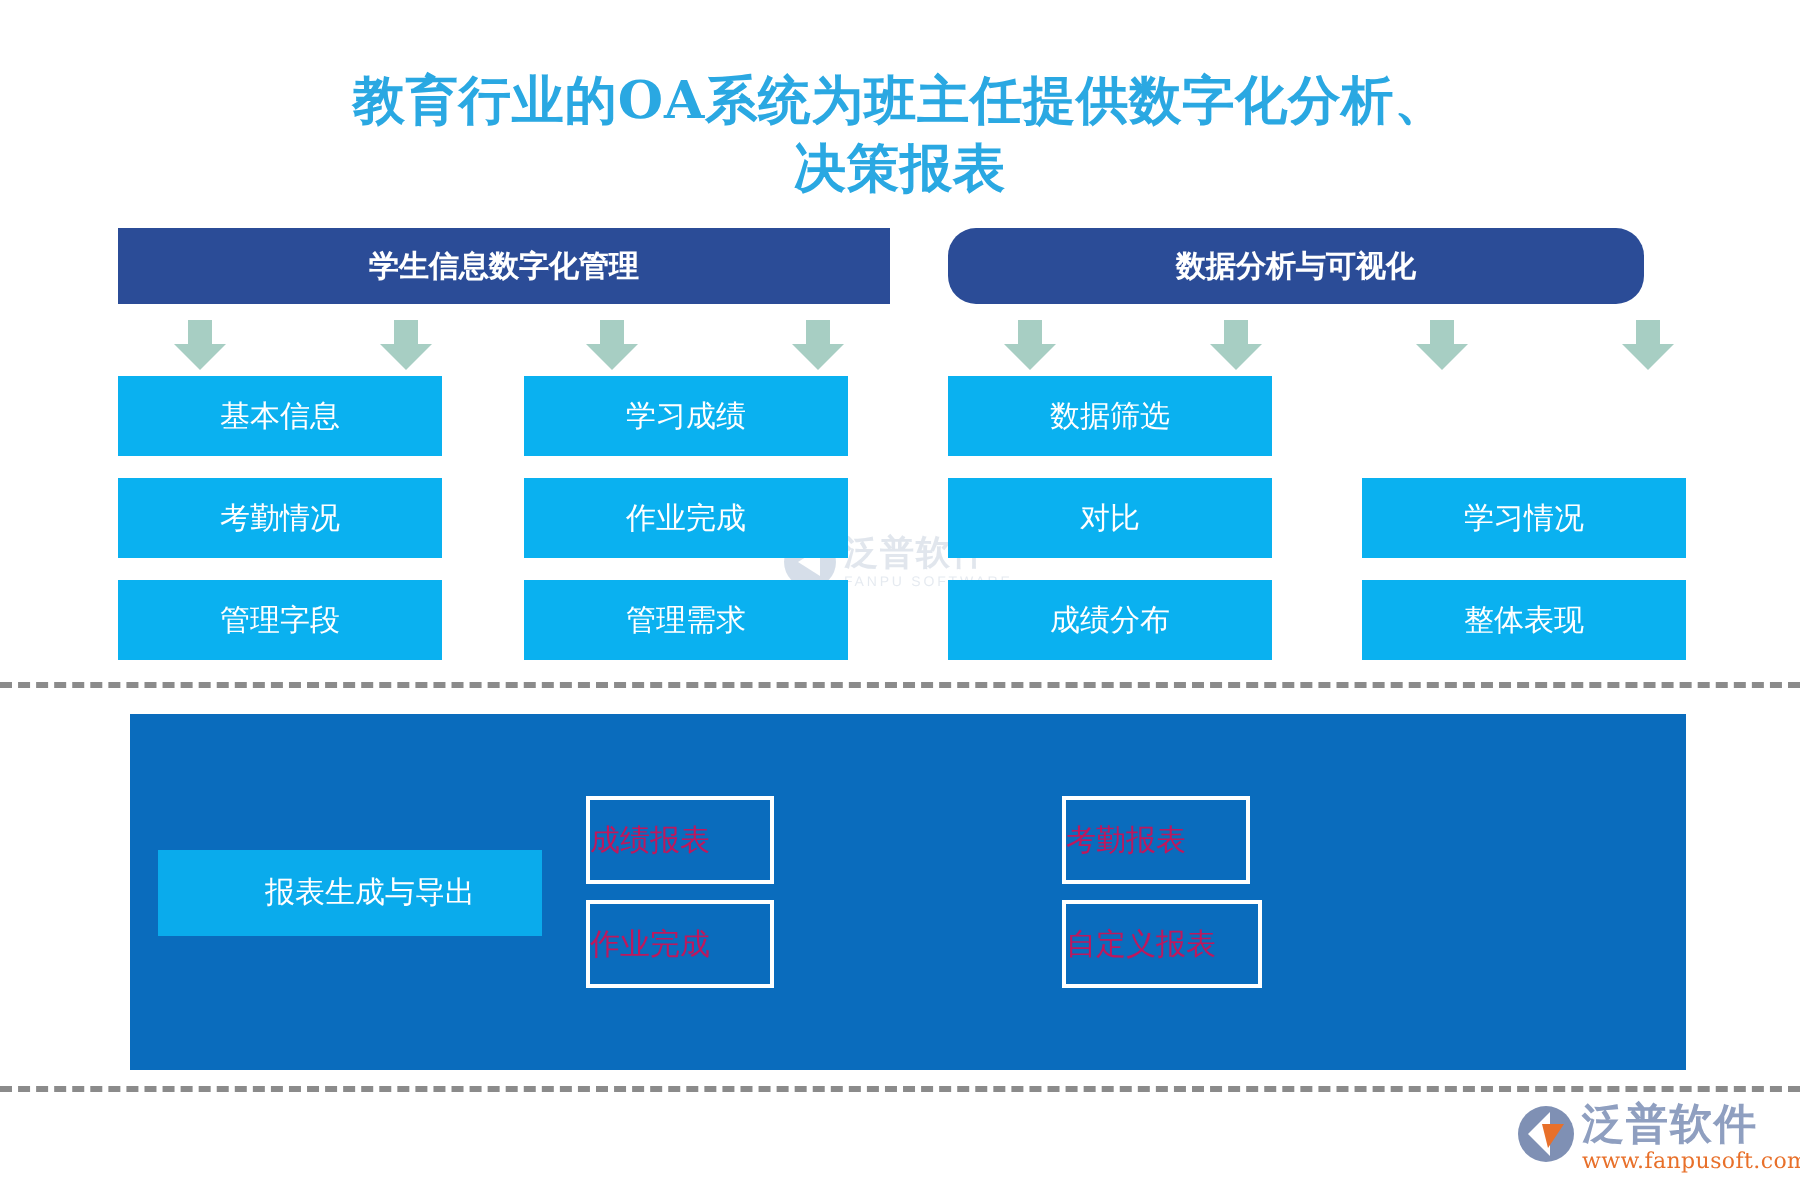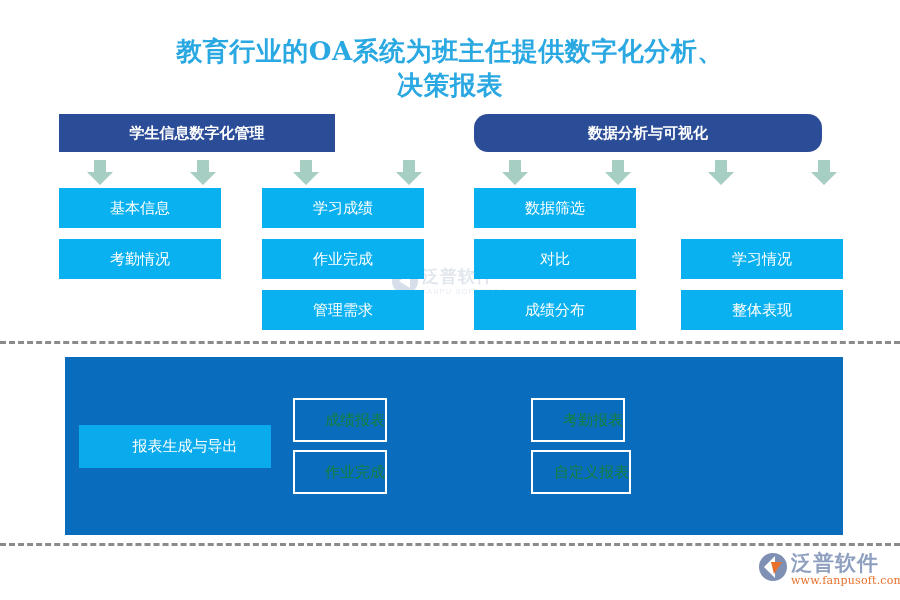--- a/index.html
+++ b/index.html
@@ -46,21 +46,21 @@
     height: 38px;
     background: #2b4c97;
     color: #ffffff;
     font-size: 15px;
     font-weight: bold;
     display: flex;
     align-items: center;
     justify-content: center;
     font-family: "DejaVu Serif", "Liberation Serif", serif;
   }
-  .section-head.left  { left: 59px;  width: 276px; }
+  .section-head.left  { left: 59px;  width: 386px; }
   .section-head.right { left: 474px; width: 348px; border-radius: 14px; }
 
   
   .arrow {
     position: absolute;
     top: 160px;
     width: 28px;
     height: 26px;
   }
   .arrow svg { display: block; width: 28px; height: 26px; }
@@ -159,25 +159,25 @@
     align-items: center;
     justify-content: center;
     font-family: "DejaVu Serif", "Liberation Serif", serif;
     padding-left: 20px;
   }
   .outline-box {
     position: absolute;
     width: 94px;
     height: 44px;
     border: 2px solid #ffffff;
-    color: #15803d;
+    color: #be185d;
     font-size: 15px;
     display: flex;
     align-items: center;
-    justify-content: flex-end;
+    justify-content: flex-start;
     box-sizing: border-box;
     font-family: "DejaVu Serif", "Liberation Serif", serif;
   }
 
   
   .logo {
     position: absolute;
     left: 758px;
     top: 551px;
     width: 136px;
@@ -276,20 +276,23 @@
       <span class="wm-en">FANPU SOFTWARE</span>
     </span>
   </div>
 
   <div class="card" style="left:59px;top:188px;width:162px">
       <span>基本信息</span>
     </div>
   <div class="card" style="left:59px;top:239px;width:162px">
       <span>考勤情况</span>
     </div>
+  <div class="card" style="left:59px;top:290px;width:162px">
+      <span>管理字段</span>
+    </div>
 
   <div class="card" style="left:262px;top:188px;width:162px">
       <span>学习成绩</span>
     </div>
   <div class="card" style="left:262px;top:239px;width:162px">
       <span>作业完成</span>
     </div>
   <div class="card" style="left:262px;top:290px;width:162px">
       <span>管理需求</span>
     </div>

